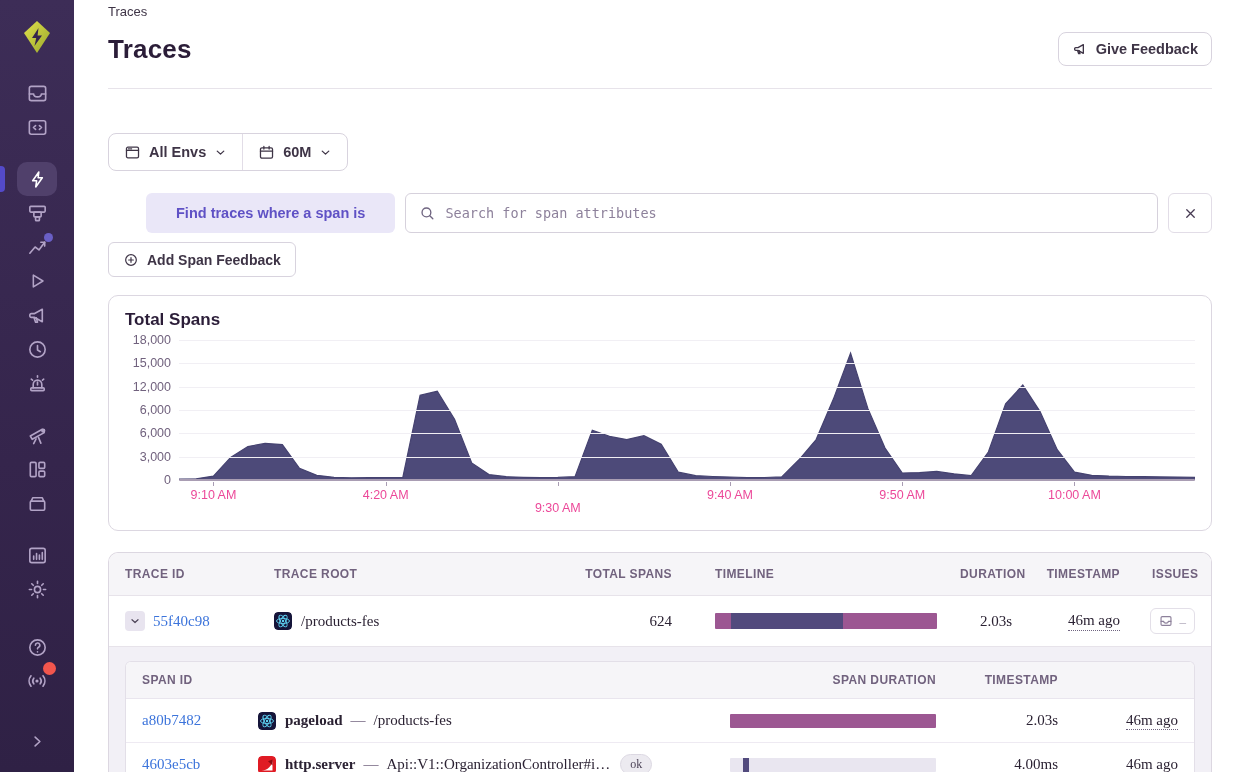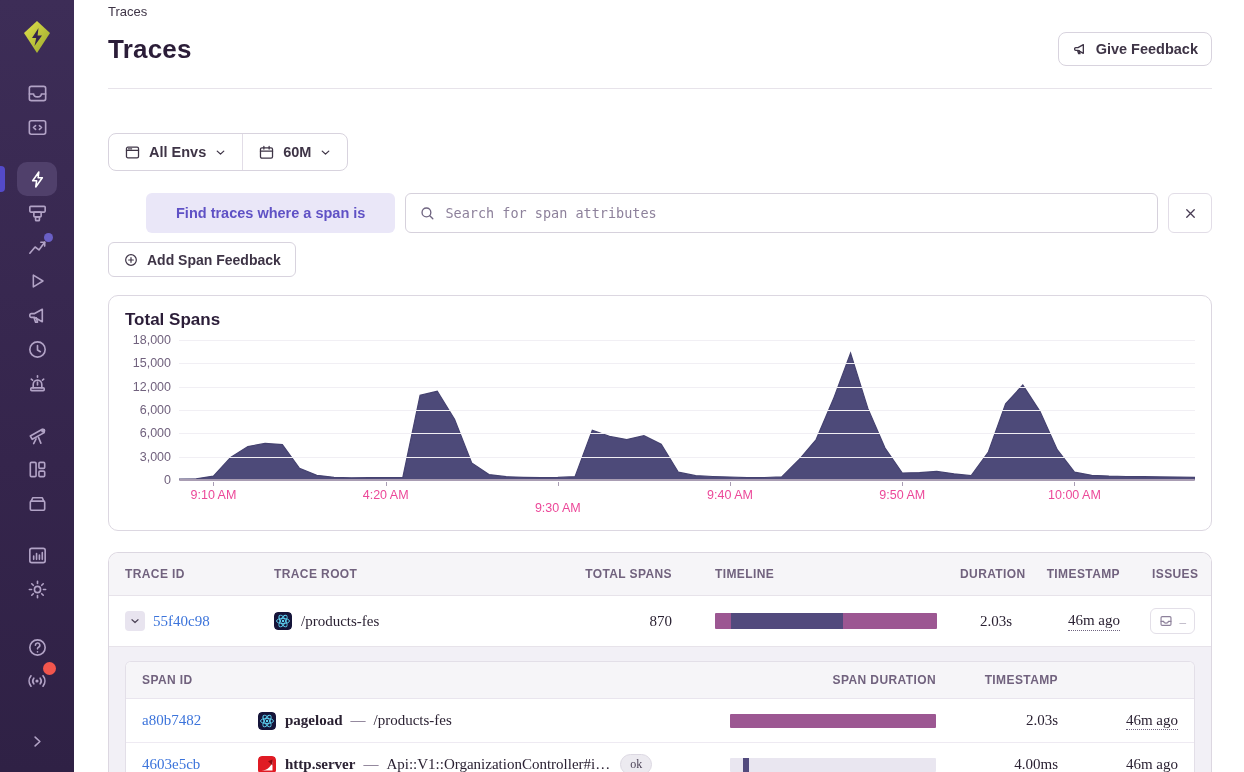--- a/index.html
+++ b/index.html
@@ -386,21 +386,21 @@
                 <rect width="18" height="18" rx="4" fill="#16153a"></rect>
                 <g stroke="#5fd4f4" stroke-width="0.9" fill="none">
                   <ellipse cx="9" cy="9" rx="6.5" ry="2.6"></ellipse>
                   <ellipse cx="9" cy="9" rx="6.5" ry="2.6" transform="rotate(60 9 9)"></ellipse>
                   <ellipse cx="9" cy="9" rx="6.5" ry="2.6" transform="rotate(120 9 9)"></ellipse>
                 </g>
                 <circle cx="9" cy="9" r="1.2" fill="#5fd4f4"></circle>
               </svg>
             <span>/products-fes</span>
           </div>
-          <div class="cell right">870</div>
+          <div class="cell right">624</div>
           <div class="cell timeline-cell">
             <div class="bar">
                 <div class="seg" style="left: 0%; width: 7.3%; background: rgb(156, 87, 146);"></div>
                 <div class="seg" style="left: 7.3%; width: 50.2%; background: rgb(82, 74, 125);"></div>
                 <div class="seg" style="left: 57.5%; width: 42.5%; background: rgb(156, 87, 146);"></div>
               </div>
           </div>
           <div class="cell right">2.03s</div>
           <div class="cell right">
               <span class="ts-val">46m ago</span>

